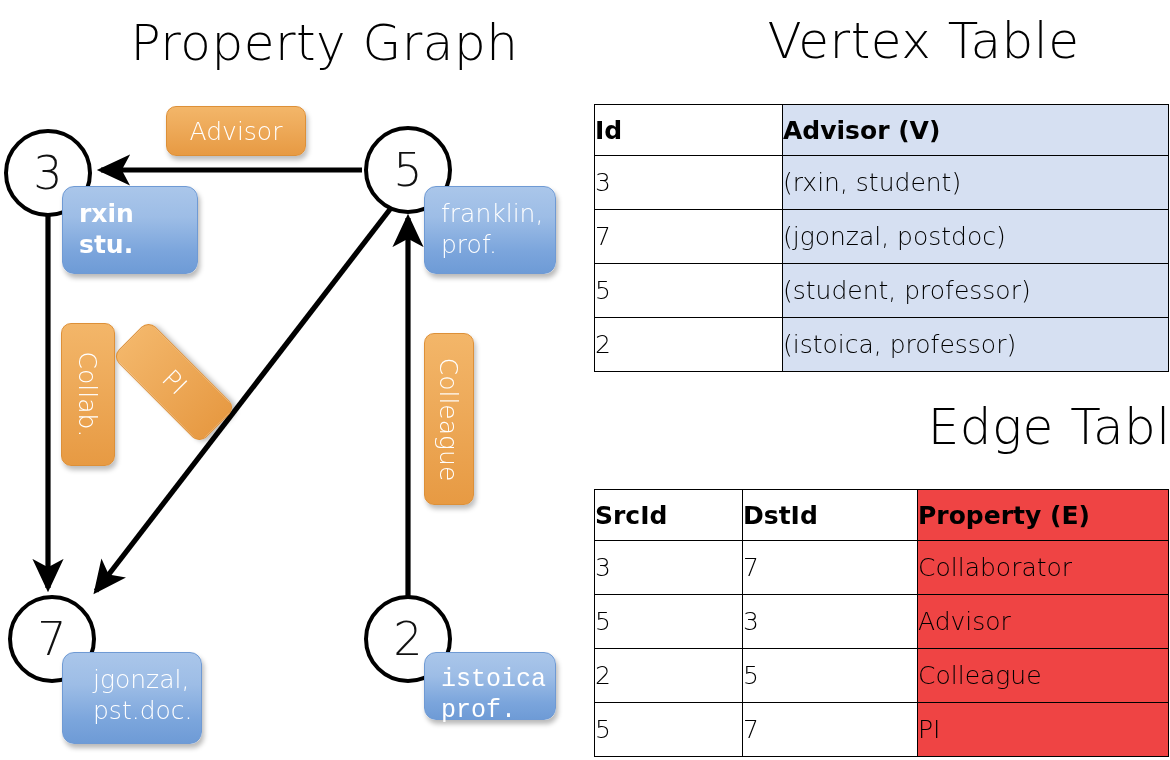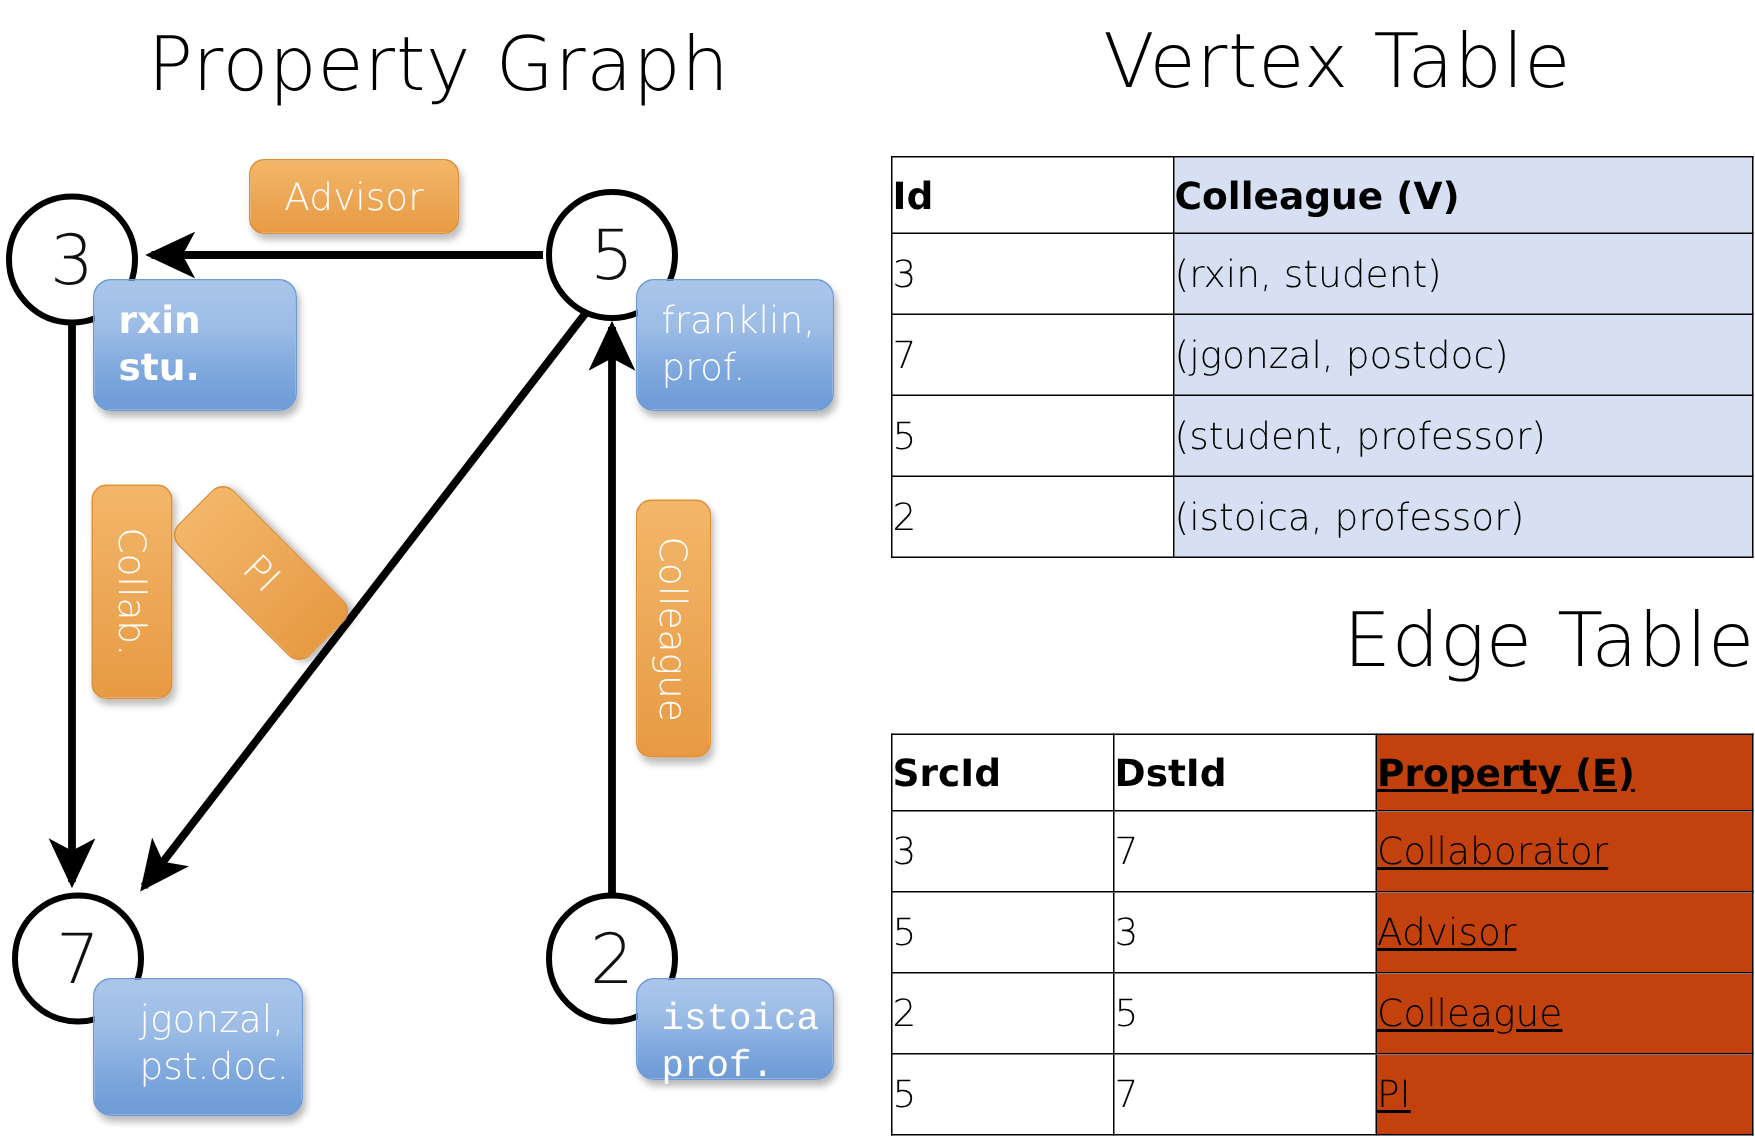--- a/index.html
+++ b/index.html
@@ -19,20 +19,21 @@
   
   .title {
     position: absolute;
     font-family: "DejaVu Sans", sans-serif;
     font-weight: 300;
     font-size: 50px;
     letter-spacing: 0.5px;
     color: #000000;
     white-space: nowrap;
     text-align: center;
+    padding-left: 32px;
   }
   #title-property-graph { left: 0;   top: 14px;  width: 585px; }
   #title-vertex-table   { left: 599px; top: 12px; width: 585px; }
   #title-edge-table     { left: 585px; top: 398px; width: 585px; text-align: right; }
 
   
   #graph-panel {
     position: absolute;
     left: 0; top: 0;
     width: 585px; height: 760px;
@@ -148,21 +149,21 @@
     font-weight: 300;
     overflow: hidden;
     white-space: nowrap;
   }
   .data-table thead th {
     font-weight: bold;
     height: 50px;
     font-size: 25px;
   }
   .cell-blue  { background: #d6e0f2; }
-  .cell-peach { background: #c2410c; text-decoration: underline; }
+  .cell-peach { background: #ef4444; }
   .col-sep-left { border-left: 3px solid #000000; }
 
   #vertex-table { left: 594px; top: 104px; width: 574px; }
   #vertex-table col.c-id   { width: 188px; }
   #vertex-table col.c-prop { width: 386px; }
 
   #edge-table { left: 594px; top: 489px; width: 574px; }
   #edge-table col.c-src  { width: 148px; }
   #edge-table col.c-dst  { width: 175px; }
   #edge-table col.c-prop { width: 251px; }
@@ -245,21 +246,21 @@
 </div>
 
 <table class="data-table" id="vertex-table">
   <colgroup>
     <col class="c-id">
       <col class="c-prop">
   </colgroup>
   <thead>
     <tr>
       <th>Id</th>
-      <th class="cell-blue col-sep-left">Colleague (V)</th>
+      <th class="cell-blue col-sep-left">Advisor (V)</th>
     </tr>
   </thead>
   <tbody>
     <tr>
       <td>3</td>
       <td class="cell-blue col-sep-left">(rxin, student)</td>
     </tr>
     <tr>
       <td>7</td>
       <td class="cell-blue col-sep-left">(jgonzal, postdoc)</td>

